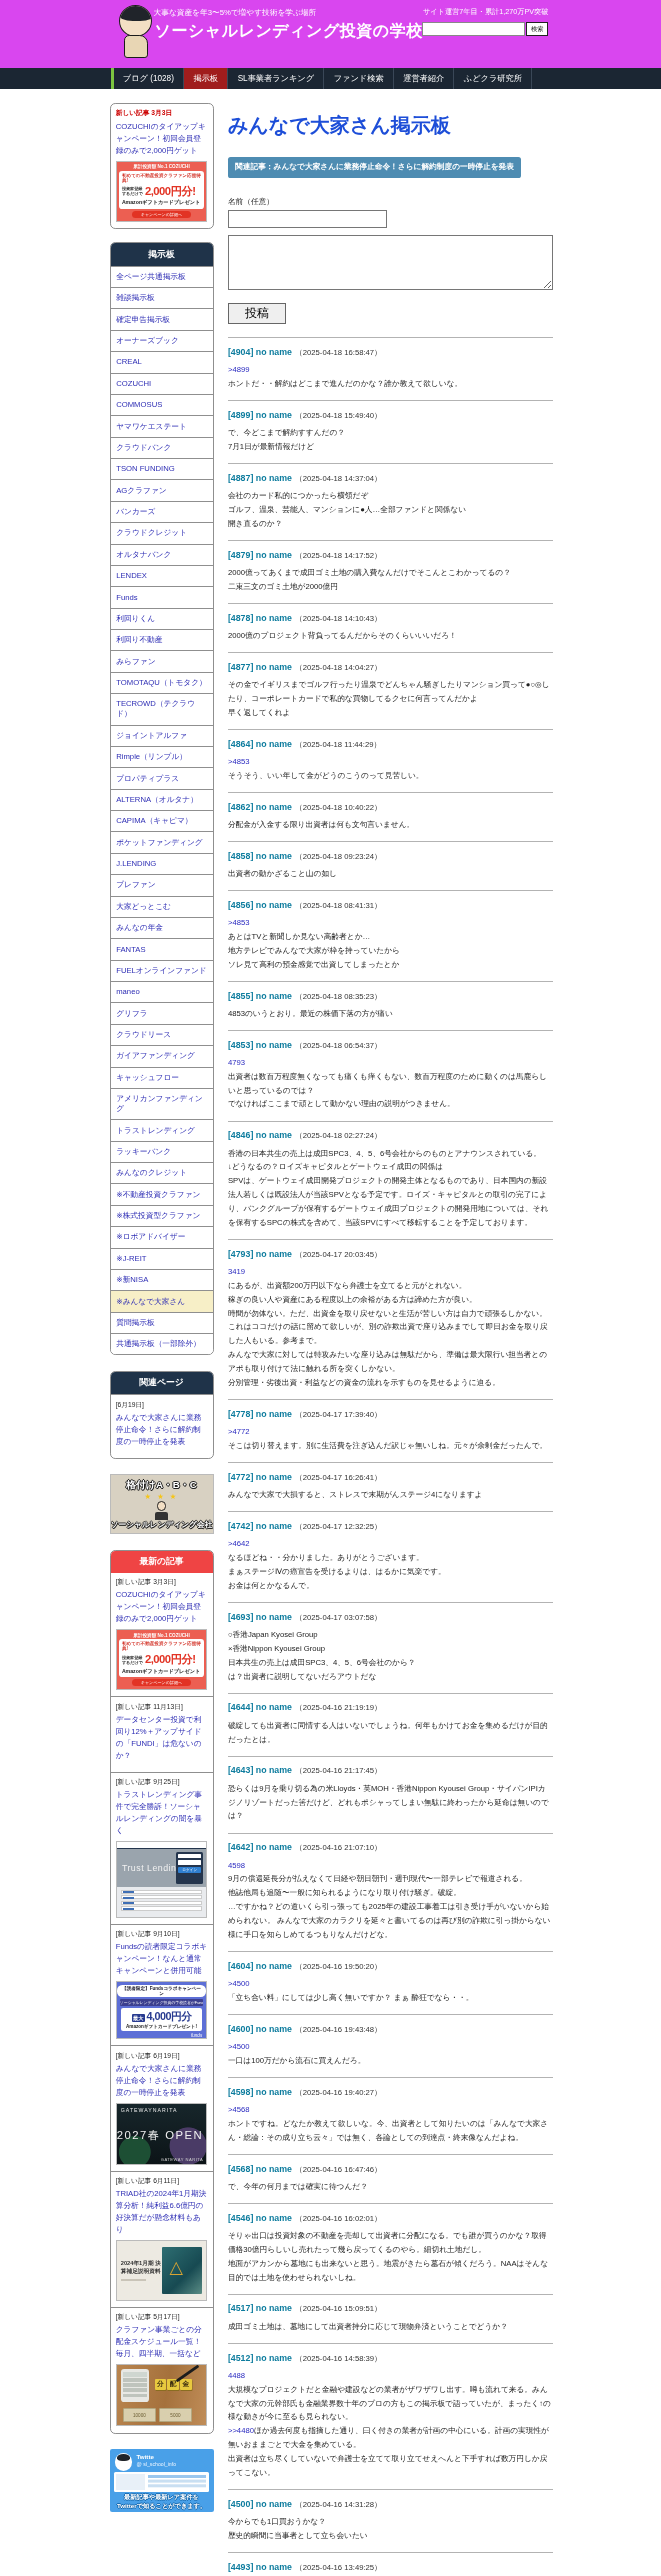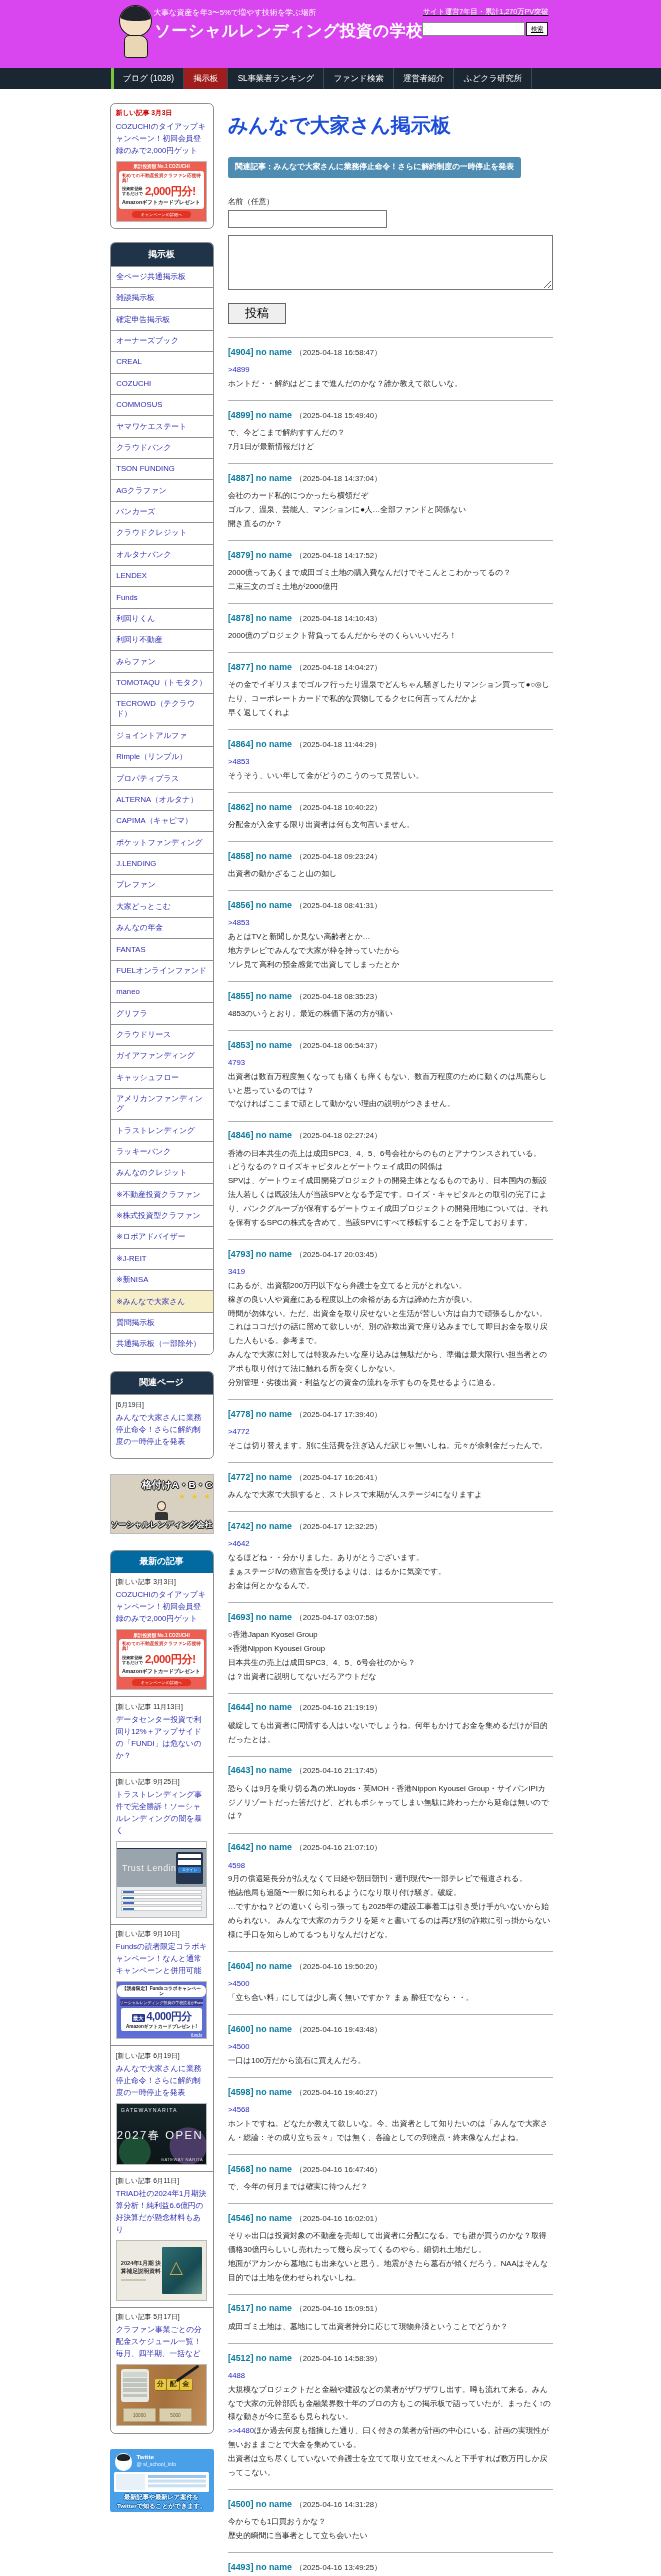--- a/index.html
+++ b/index.html
@@ -11,42 +11,42 @@
   }
   
   .site-header { background:#d946ef; height:68px; width:100%; }
   .header-inner { width:443px; margin:0 auto; position:relative; height:53px; }
   .avatar { position:absolute; left:3.1px; top:4.1px; width:47px; height:55px; z-index:5; }
   .avatar .head { position:absolute; left:6.2px; top:1px; width:33px; height:32px; background:#f3dfc4; border:1.5px solid #1b1b1b; border-radius:50%; overflow:hidden; }
   .avatar .hair { position:absolute; left:-2.1px; top:-3.1px; width:37px; height:17.5px; background:#20242a; border-radius:50% 50% 40% 40%; }
   .avatar .body { position:absolute; left:11.3px; top:31px; width:24px; height:23px; background:#e8d6b4; border:1.5px solid #1b1b1b; border-radius:5.2px 8.2px 3.1px 3.1px; }
   .tagline { position:absolute; left:44px; top:8.2px; color:#ffffff; font-size:7.7px; }
   .site-title { position:absolute; left:45px; top:20.6px; color:#ffffff; font-size:16px; font-weight:bold; letter-spacing:0.5px; }
-  .header-right { position:absolute; right:4.1px; top:7.2px; text-align:right;text-decoration:underline; }
+  .header-right { position:absolute; right:4.1px; top:7.2px; text-align:right; }
   .site-stats { color:#ffffff; font-size:7.2px; margin-bottom:5.2px; }
   .search-row { display:flex; justify-content:flex-end; align-items:center; }
   .search-input { width:103px; height:14px; border:0.5px solid #888; background:#ffffff; padding:1px 3.1px; font-size:6.7px; }
   .search-btn { height:14px; margin-left:1px; background:#ffffff; border:1px solid #222; font-size:6.2px; padding:0 4.1px; cursor:pointer; }
   
   .main-nav { background:#1b2633; height:20.6px; width:100%;padding-left:8px; }
   .nav-inner { width:443px; margin:0 auto; display:flex; height:20.6px; position:relative; }
   .nav-inner::before { content:""; position:absolute; left:-2.1px; top:0; width:2.1px; height:20.6px; background:#7cc540; }
   .nav-item { color:#ffffff; font-size:8.2px; display:flex; align-items:center; padding:0 9.3px; border-right:0.5px solid #3a4757; cursor:pointer; white-space:nowrap; }
   .nav-item.active { background:#a01d1d; }
   
   .page { width:443px; margin:0 auto; display:flex; align-items:flex-start; }
   .sidebar { width:104px; flex:0 0 104px; padding-top:14px; }
   .main-col { flex:1; margin-left:14.4px; padding-top:0; }
   
   .sb-card { border:0.5px solid #8f8f8f; border-radius:5.2px; background:#fff; padding:5.2px 5.2px 6.2px; margin-bottom:13.4px; }
   .sb-card .new-badge { color:#cc0000; font-weight:bold; font-size:6.7px; margin-bottom:3.1px; }
   .sb-link { color:#2d2db4; font-size:7.7px; line-height:1.55; cursor:pointer; margin-bottom:4.1px; }
   .sb-box { border:0.5px solid #8f8f8f; border-radius:5.2px; overflow:hidden; background:#fff; margin-bottom:15.5px; }
   .sb-box-header { background:#1f3349; color:#fff; text-align:center; font-size:8.8px; font-weight:bold; padding:5.2px 2.1px; }
-  .sb-box-header.teal { background:#0369a1; }
+  .sb-box-header.teal { background:#ef4444; }
   .sb-item { display:block; padding:5.2px 5.7px; font-size:7.7px; color:#2d2db4; border-top:0.5px solid #8f8f8f; background:#fff; cursor:pointer; line-height:1.3; }
   .sb-item.active { background:#f7efc7; }
   .sb-entry { padding:5.2px 5.2px 6.2px; border-top:0.5px solid #8f8f8f; }
   .sb-entry:first-of-type { border-top:none; }
   .sb-entry .date { color:#222; font-size:6.7px; margin-bottom:2.1px; }
   .standalone { margin-bottom:15.5px; }
   
   .ad { width:100%; overflow:hidden; position:relative; border:0.5px solid #bbb; cursor:pointer; }
   
   .ad-cozuchi { background:#ec5f52; padding:2.6px; height:61px; font-size:4.6px; }
@@ -257,21 +257,21 @@
     </div>
 
     <div class="sb-box">
       <div class="sb-box-header">関連ページ</div>
       <div class="sb-entry">
         <div class="date">[6月19日]</div>
         <div class="sb-link">みんなで大家さんに業務停止命令！さらに解約制度の一時停止を発表</div>
       </div>
     </div>
 
-    <div class="ad ad-rating standalone" style="position:relative;text-align:right;">
+    <div class="ad ad-rating standalone" style="position:relative;">
       <div class="rt-line1">格付けA・B・C</div>
       <div class="rt-stars">★ ★ ★</div>
       <div class="rt-man"></div>
       <div class="rt-line2">ソーシャルレンディング会社</div>
     </div>
 
     <div class="sb-box">
       <div class="sb-box-header teal">最新の記事</div>
       <div id="latest-entries">
           <div class="sb-entry">

